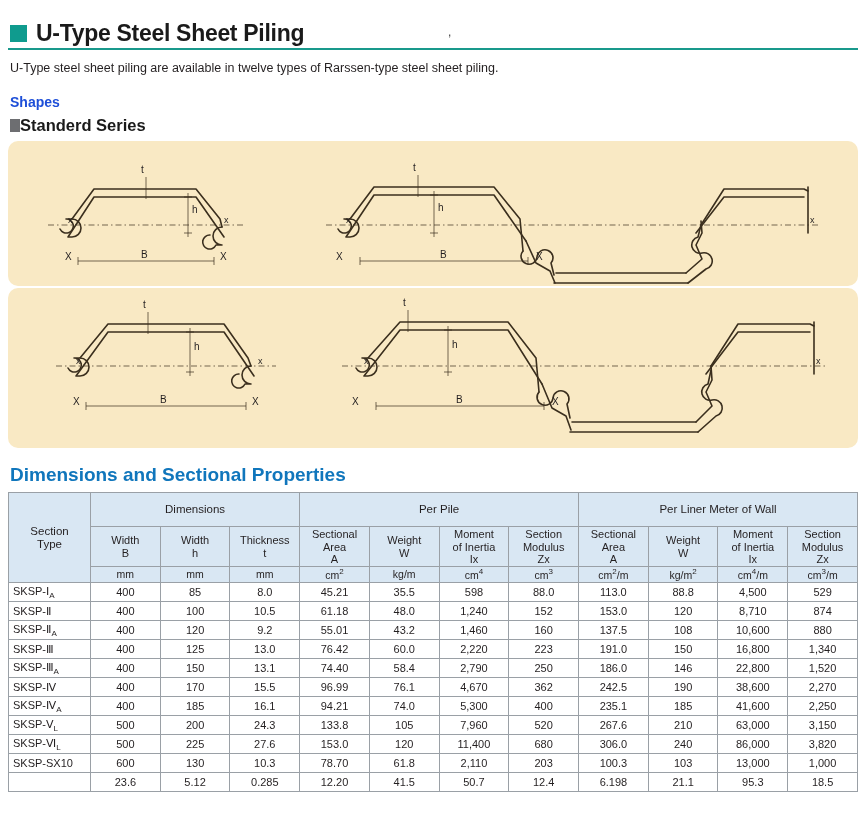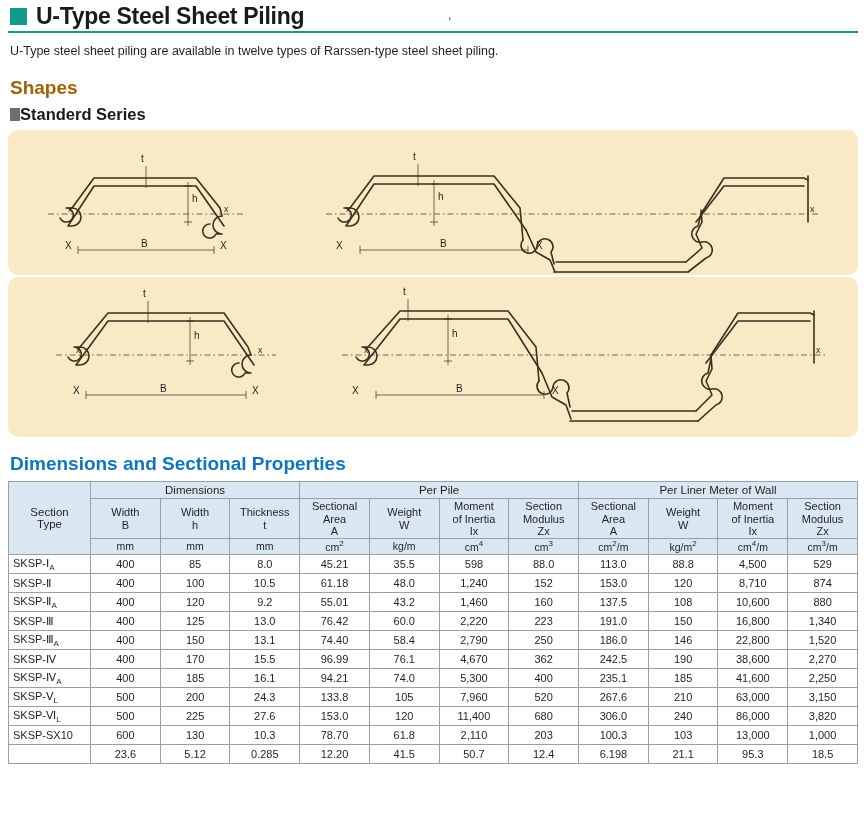--- a/index.html
+++ b/index.html
@@ -6,21 +6,21 @@
   html, body { margin:0; padding:0; }
   body {
     width: 866px;
     height: 839px;
     background: #ffffff;
     font-family: "Liberation Sans", sans-serif;
     color: #231f20;
     overflow: hidden;
     position: relative;
   }
-  .page { padding: 0 8px; }
+  .page { padding: 17px 8px; }
 
   
   .title-row {
     display: flex;
     align-items: center;
     gap: 9px;
     padding: 4px 0 2px 2px;
     border-bottom: 2px solid #19998c;
     margin-bottom: 0;
     position: relative;
@@ -45,22 +45,22 @@
     color: #444;
   }
   .lede {
     font-size: 12.5px;
     color: #231f20;
     margin: 11px 0 0 2px;
   }
 
   
   .h-shapes {
-    color: #a16207;
-    font-size: 19px;
+    color: #1d4ed8;
+    font-size: 14px;
     font-weight: bold;
     margin: 19px 0 6px 2px;
   }
   .sub-head {
     display: flex;
     align-items: center;
     margin: 6px 0 6px 2px;
   }
   .sub-sq {
     width: 10px; height: 13px;
@@ -104,21 +104,21 @@
     text-align: center;
     padding: 1px 2px;
     color: #231f20;
   }
   table.props thead th {
     background: #d9e7f3;
     font-weight: normal;
     line-height: 1.12;
     font-size: 11px;
   }
-  table.props thead th.grp { font-size: 11.5px; height: 17px; }
+  table.props thead th.grp { font-size: 11.5px; height: 34px; }
   table.props thead th.unit { font-size: 10.5px; height: 15px; margin-top: 48px; }
   table.props thead th.sect {
     font-size: 11.5px;
   }
   table.props tbody td { height: 19px; }
   table.props tbody td.type {
     text-align: left;
     padding-left: 4px;
     background: #ffffff;
   }

